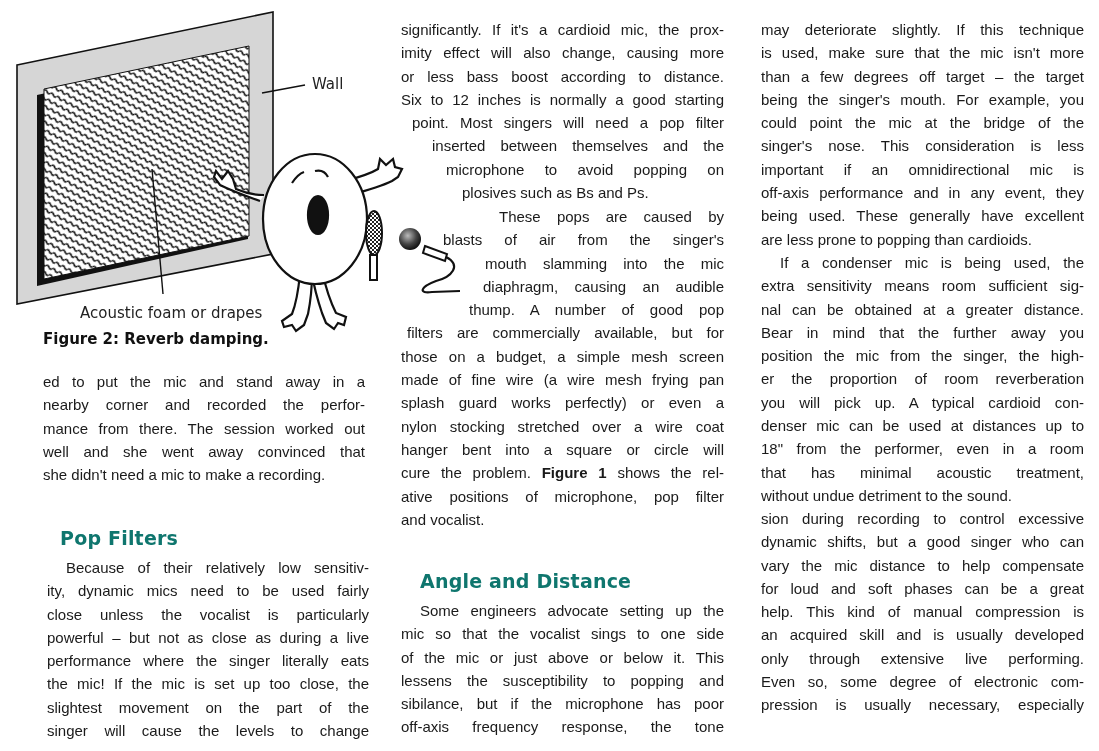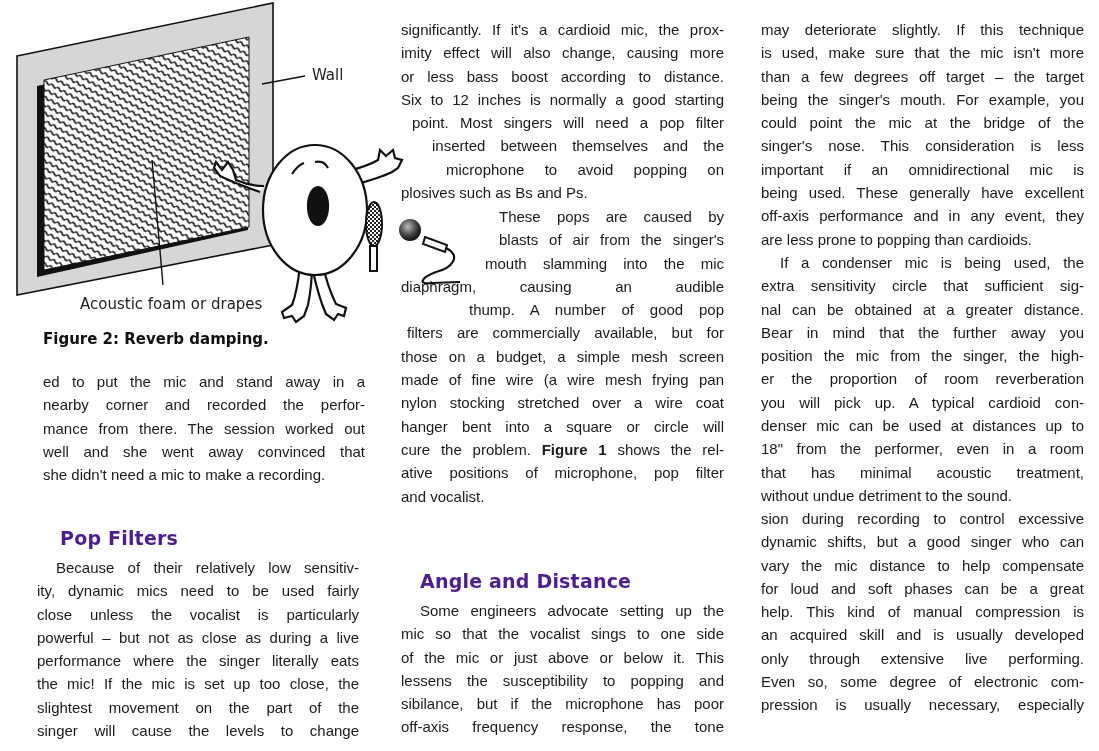--- a/index.html
+++ b/index.html
@@ -1,22 +1,22 @@
 <!DOCTYPE html>
 <html><head>
   <meta charset="utf-8">
   <style>
     html, body { margin: 0; padding: 0; background: #ffffff; }
     body { width: 1099px; height: 751px; position: relative; overflow: hidden; color: #1a1a1a; }
     .col { position: absolute; font-family: Liberation Sans, sans-serif; font-size: 15px; line-height: 23.3px; text-align: justify; }
     .line { display: block; white-space: nowrap; text-align-last: justify; text-align: justify; height: 23.3px; }
     .line.last { text-align-last: left; }
     .indent { padding-left: 19px; }
-    .heading { position: absolute; font-family: "DejaVu Sans", "Liberation Sans", sans-serif; font-weight: bold; font-size: 19px; color: #4c1d95; letter-spacing: 0.2px; }
-    .figure { position: absolute; left: 0; top: 0; width: 470px; height: 330px; }
+    .heading { position: absolute; font-family: "DejaVu Sans", "Liberation Sans", sans-serif; font-weight: bold; font-size: 19px; color: #0f766e; letter-spacing: 0.2px; }
+    .figure { position: absolute; left: 0; top: 9px; width: 470px; height: 330px; }
     .fig-label { position: absolute; font-family: "DejaVu Sans", "Liberation Sans", sans-serif; font-size: 15px; color: #222; }
     .fig-caption { position: absolute; font-family: "DejaVu Sans", "Liberation Sans", sans-serif; font-weight: bold; font-size: 15px; color: #111; }
     b.ref { font-weight: bold; }
   </style>
 </head>
 <body>
 
 <div class="figure">
   <svg width="470" height="330" viewBox="0 0 470 330">
     <defs>
@@ -84,51 +84,52 @@
 <div class="col" style="left:43px; top:370px; width:322px;">
   <span class="line">ed to put the mic and stand away in a</span>
   <span class="line">nearby corner and recorded the perfor-</span>
   <span class="line">mance from there. The session worked out</span>
   <span class="line">well and she went away convinced that</span>
   <span class="line last">she didn't need a mic to make a recording.</span>
 </div>
 
 <div class="heading" style="left:60px; top:527px;">Pop Filters</div>
 
-<div class="col" style="left:37px; top:556px; width:322px;">
+<div class="col" style="left:47px; top:556px; width:322px;">
   <span class="line indent">Because of their relatively low sensitiv-</span>
   <span class="line">ity, dynamic mics need to be used fairly</span>
   <span class="line">close unless the vocalist is particularly</span>
   <span class="line">powerful – but not as close as during a live</span>
   <span class="line">performance where the singer literally eats</span>
   <span class="line">the mic! If the mic is set up too close, the</span>
   <span class="line">slightest movement on the part of the</span>
   <span class="line">singer will cause the levels to change</span>
 </div>
 
 <div class="col" style="left:401px; top:18px; width:323px;">
   <span class="line">significantly. If it's a cardioid mic, the prox-</span>
   <span class="line">imity effect will also change, causing more</span>
   <span class="line">or less bass boost according to distance.</span>
   <span class="line">Six to 12 inches is normally a good starting</span>
   <span class="line" style="margin-left:11px;">point. Most singers will need a pop filter</span>
   <span class="line" style="margin-left:31px;">inserted between themselves and the</span>
   <span class="line" style="margin-left:45px;">microphone to avoid popping on</span>
-  <span class="line last" style="">plosives such as Bs and Ps.</span>
+  <span class="line last" style="margin-left:61px;">plosives such as Bs and Ps.</span>
 </div>
 
 <div class="col" style="left:401px; top:205px; width:323px;">
   <span class="line" style="margin-left:98px;">These pops are caused by</span>
-  <span class="line" style="margin-left:98px;">blasts of air from the singer's</span>
+  <span class="line" style="margin-left:42px;">blasts of air from the singer's</span>
   <span class="line" style="margin-left:84px;">mouth slamming into the mic</span>
-  <span class="line" style="">diaphragm, causing an audible</span>
+  <span class="line" style="margin-left:82px;">diaphragm, causing an audible</span>
   <span class="line" style="margin-left:68px;">thump. A number of good pop</span>
   <span class="line" style="margin-left:6px;">filters are commercially available, but for</span>
   <span class="line">those on a budget, a simple mesh screen</span>
   <span class="line">made of fine wire (a wire mesh frying pan</span>
+  <span class="line">splash guard works perfectly) or even a</span>
   <span class="line">nylon stocking stretched over a wire coat</span>
   <span class="line">hanger bent into a square or circle will</span>
   <span class="line"><span>cure the problem. </span><b class="ref">Figure 1</b><span> shows the rel-</span></span>
   <span class="line">ative positions of microphone, pop filter</span>
   <span class="line last">and vocalist.</span>
 </div>
 
 <div class="heading" style="left:420px; top:570px;">Angle and Distance</div>
 
 <div class="col" style="left:401px; top:599px; width:323px;">
@@ -141,28 +142,28 @@
 </div>
 
 <div class="col" style="left:761px; top:18px; width:323px;">
   <span class="line">may deteriorate slightly. If this technique</span>
   <span class="line">is used, make sure that the mic isn't more</span>
   <span class="line">than a few degrees off target – the target</span>
   <span class="line">being the singer's mouth. For example, you</span>
   <span class="line">could point the mic at the bridge of the</span>
   <span class="line">singer's nose. This consideration is less</span>
   <span class="line">important if an omnidirectional mic is</span>
+  <span class="line">off-axis performance and in any event, they</span>
   <span class="line">being used. These generally have excellent</span>
-  <span class="line">off-axis performance and in any event, they</span>
   <span class="line last">are less prone to popping than cardioids.</span>
 </div>
 
 <div class="col" style="left:761px; top:251px; width:323px;">
   <span class="line indent">If a condenser mic is being used, the</span>
-  <span class="line">extra sensitivity circle that sufficient sig-</span>
+  <span class="line">extra sensitivity means room sufficient sig-</span>
   <span class="line">nal can be obtained at a greater distance.</span>
   <span class="line">Bear in mind that the further away you</span>
   <span class="line">position the mic from the singer, the high-</span>
   <span class="line">er the proportion of room reverberation</span>
   <span class="line">you will pick up. A typical cardioid con-</span>
   <span class="line">denser mic can be used at distances up to</span>
   <span class="line">18" from the performer, even in a room</span>
   <span class="line">that has minimal acoustic treatment,</span>
   <span class="line last">without undue detriment to the sound.</span>
 </div>

